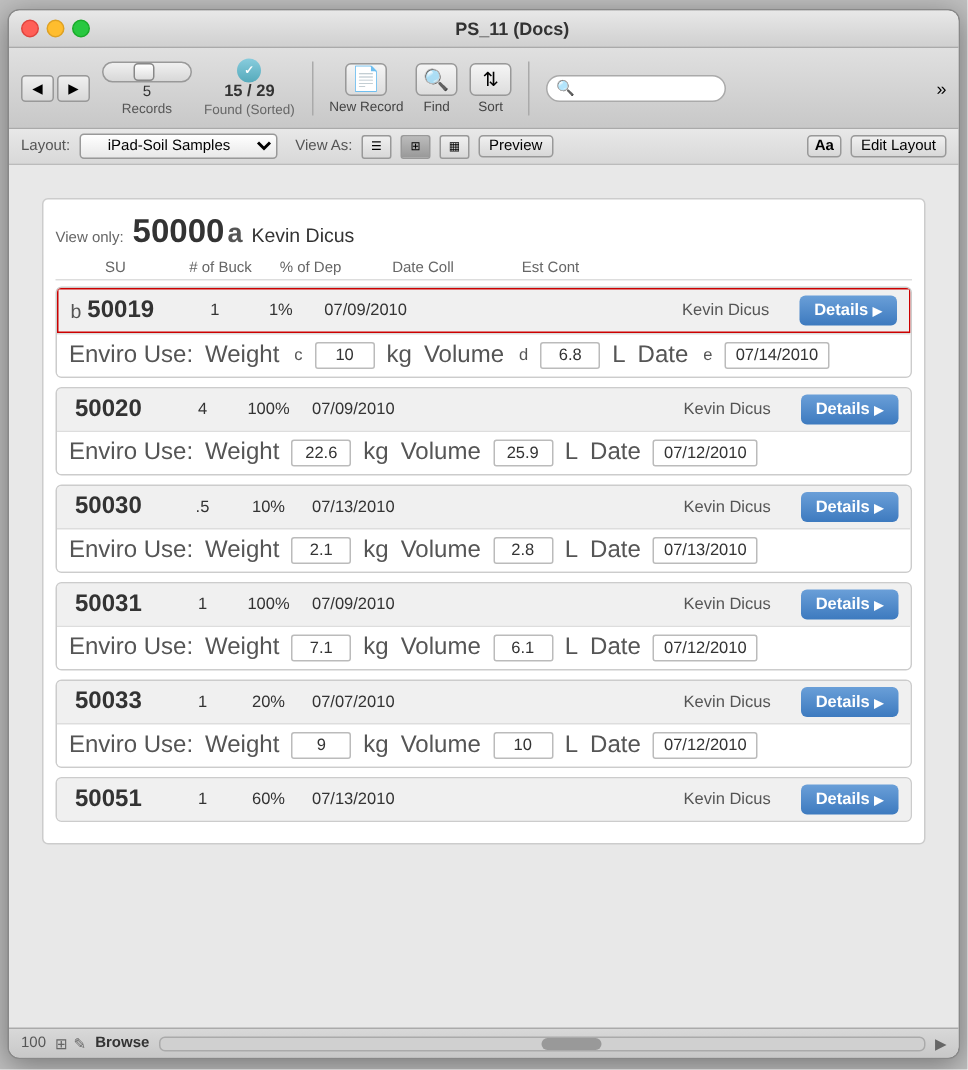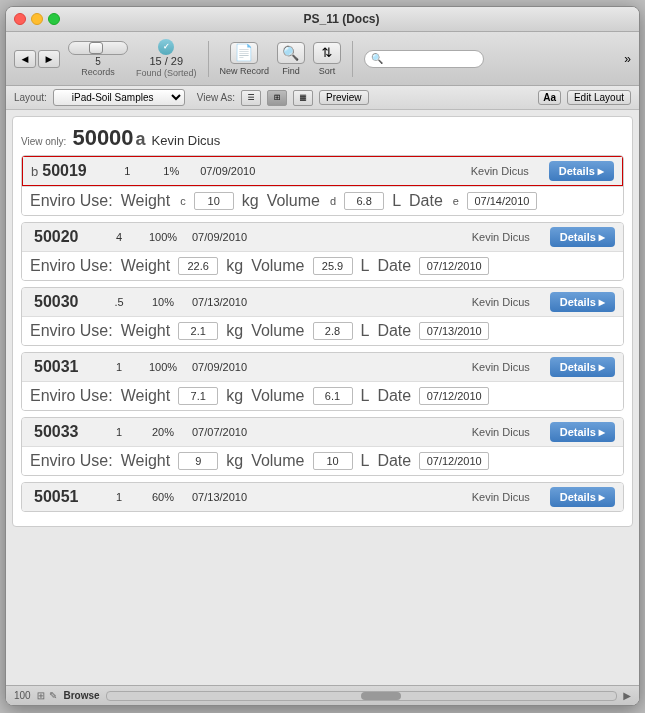--- a/index.html
+++ b/index.html
@@ -142,21 +142,21 @@
       font-size: 11px;
       width: 100px;
       background: transparent;
     }
     .found-sorted {
       display: flex;
       flex-direction: column;
       align-items: center;
       line-height: 1.2;
     }
-    .found-sorted-main { font-size: 11px; font-weight: normal; color: #333; }
+    .found-sorted-main { font-size: 11px; font-weight: bold; color: #333; }
     .found-sorted-sub { font-size: 9px; color: #666; }
 
     
     .layout-bar {
       background: linear-gradient(to bottom, #e8e8e8, #d8d8d8);
       border-bottom: 1px solid #bbb;
       padding: 3px 8px;
       display: flex;
       align-items: center;
       gap: 6px;
@@ -215,21 +215,21 @@
     .main-content {
       flex: 1;
       background: #e8e8e8;
       overflow: hidden;
       display: flex;
     }
     .scroll-area {
       flex: 1;
       overflow-y: auto;
       overflow-x: hidden;
-      padding: 0;
+      padding: 16px;
     }
     .scroll-area::-webkit-scrollbar { width: 12px; }
     .scroll-area::-webkit-scrollbar-track { background: #d0d0d0; }
     .scroll-area::-webkit-scrollbar-thumb {
       background: linear-gradient(to right, #b0b0b0, #909090);
       border-radius: 6px;
       border: 1px solid #888;
     }
 
     
@@ -474,20 +474,27 @@
       <div class="content-area">
 
         <div class="view-only-bar">
           <span class="view-only-label">View only:</span>
           <span class="view-only-number">50000</span>
           <span style="font-size:18px;font-weight:bold;color:#555;margin-left:-4px;">a</span>
           <span class="view-only-user">Kevin Dicus</span>
           <div style="flex:1"></div>
         </div>
 
+        <div class="col-headers">
+          <span>SU</span>
+          <span># of Buck</span>
+          <span>% of Dep</span>
+          <span>Date Coll</span>
+          <span>Est Cont</span>
+        </div>
 
         <div id="records-container">
             <div class="record-block">
               <div class="record-top" style="border: 1px solid rgb(204, 0, 0);">
     <span class="record-letter">b</span>
     <span class="record-id">50019</span>
     <div class="record-meta">
       <span>1</span>
       <span>1%</span>
       <span>07/09/2010</span>

